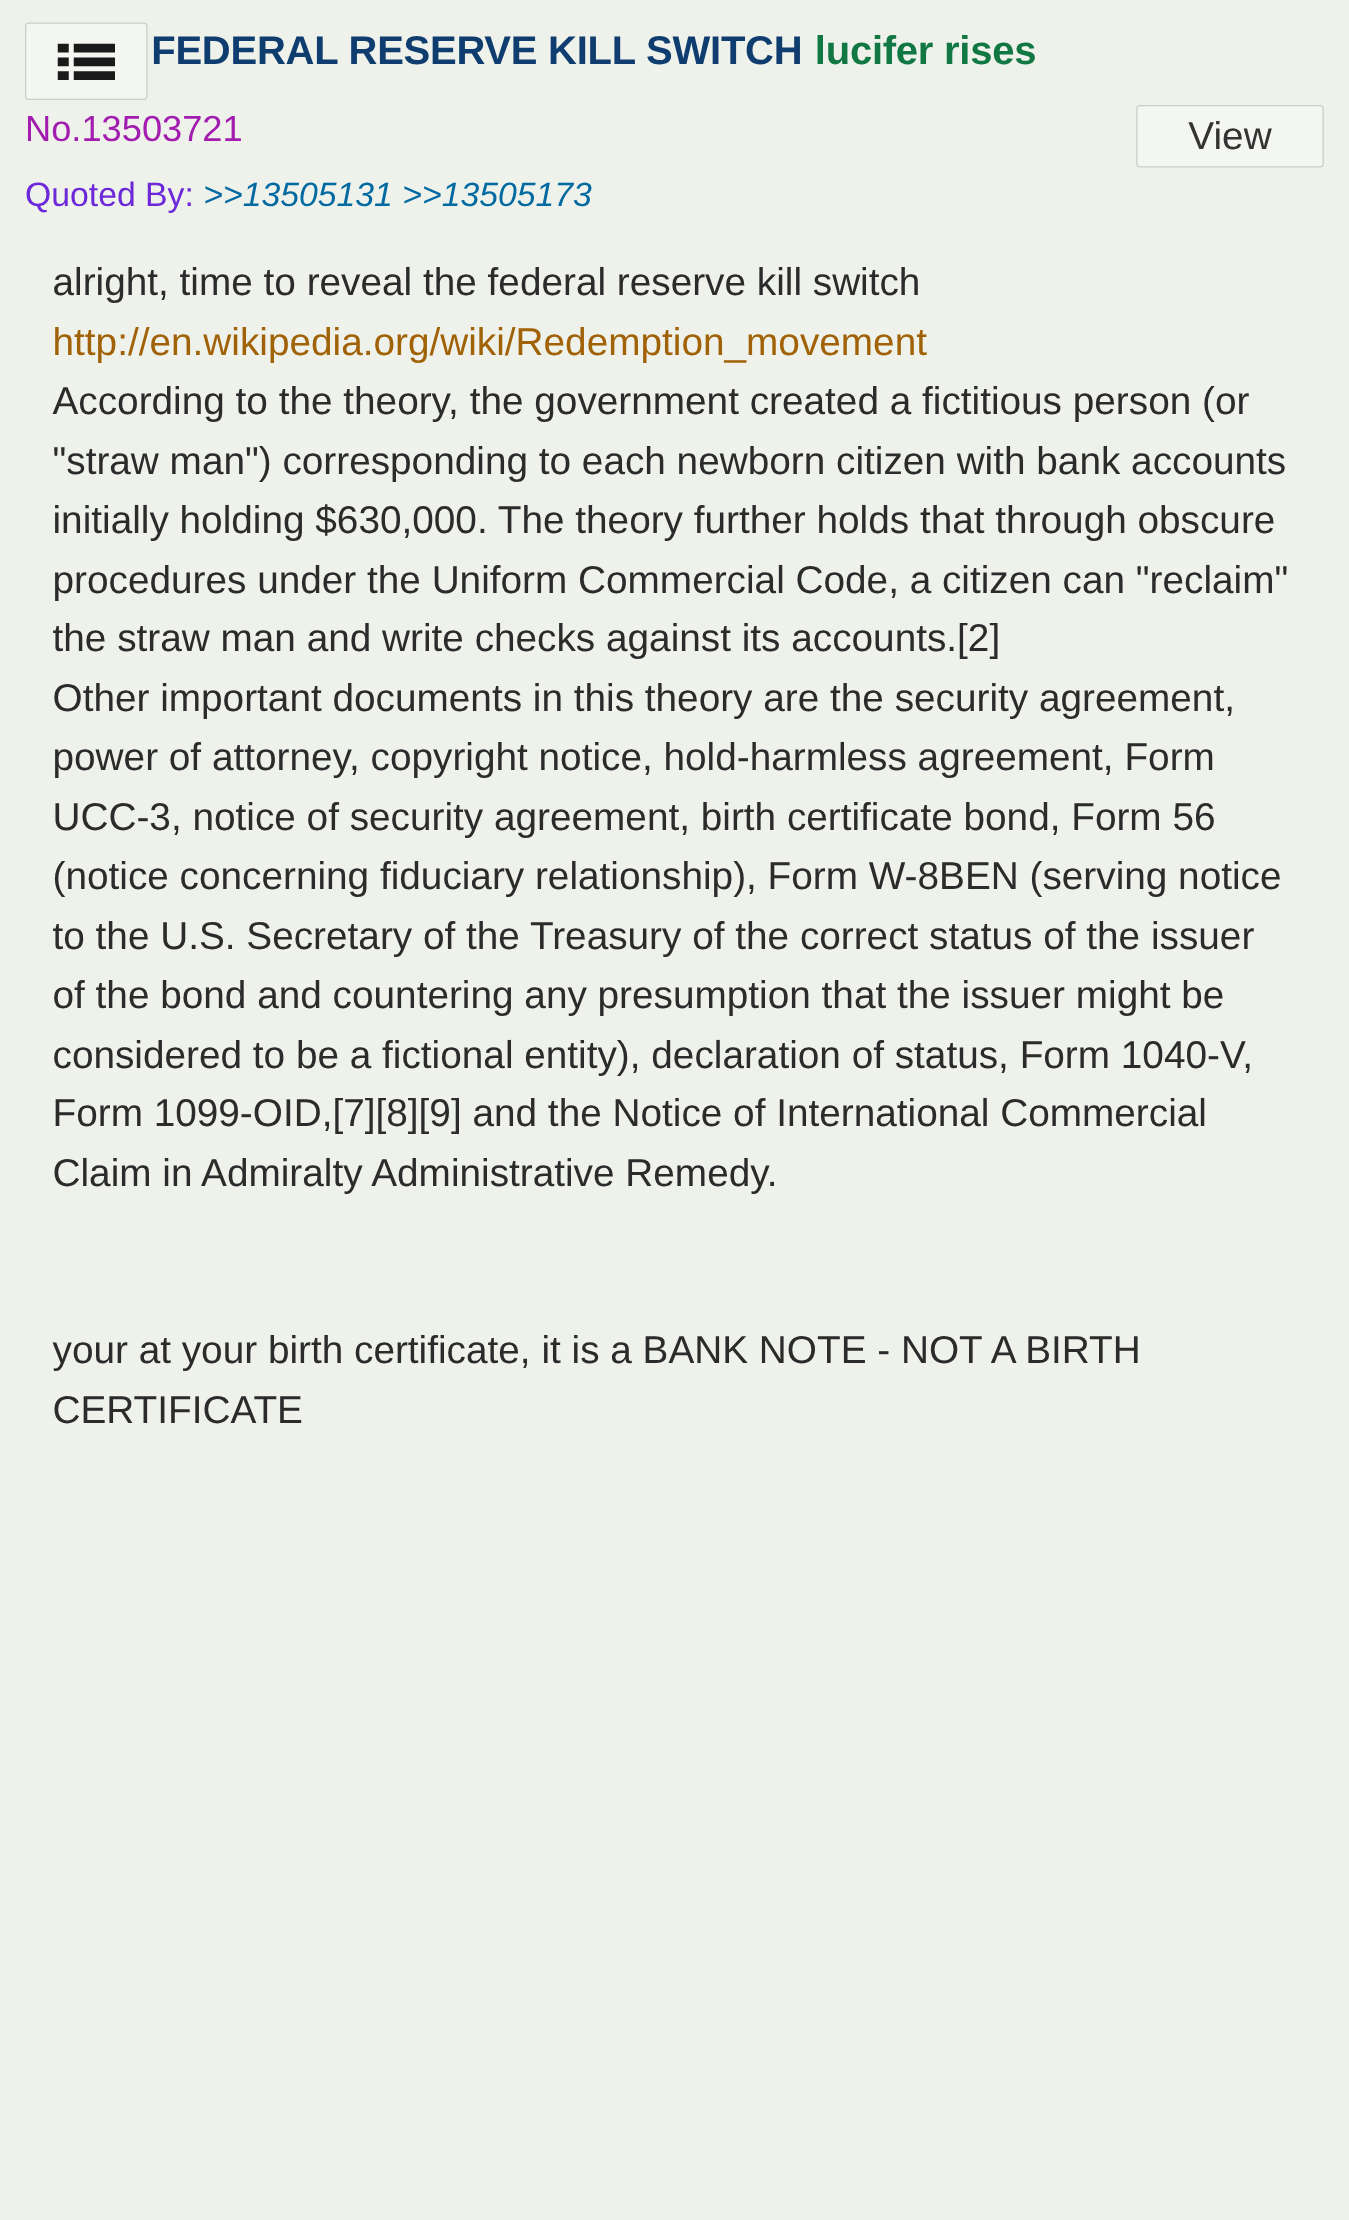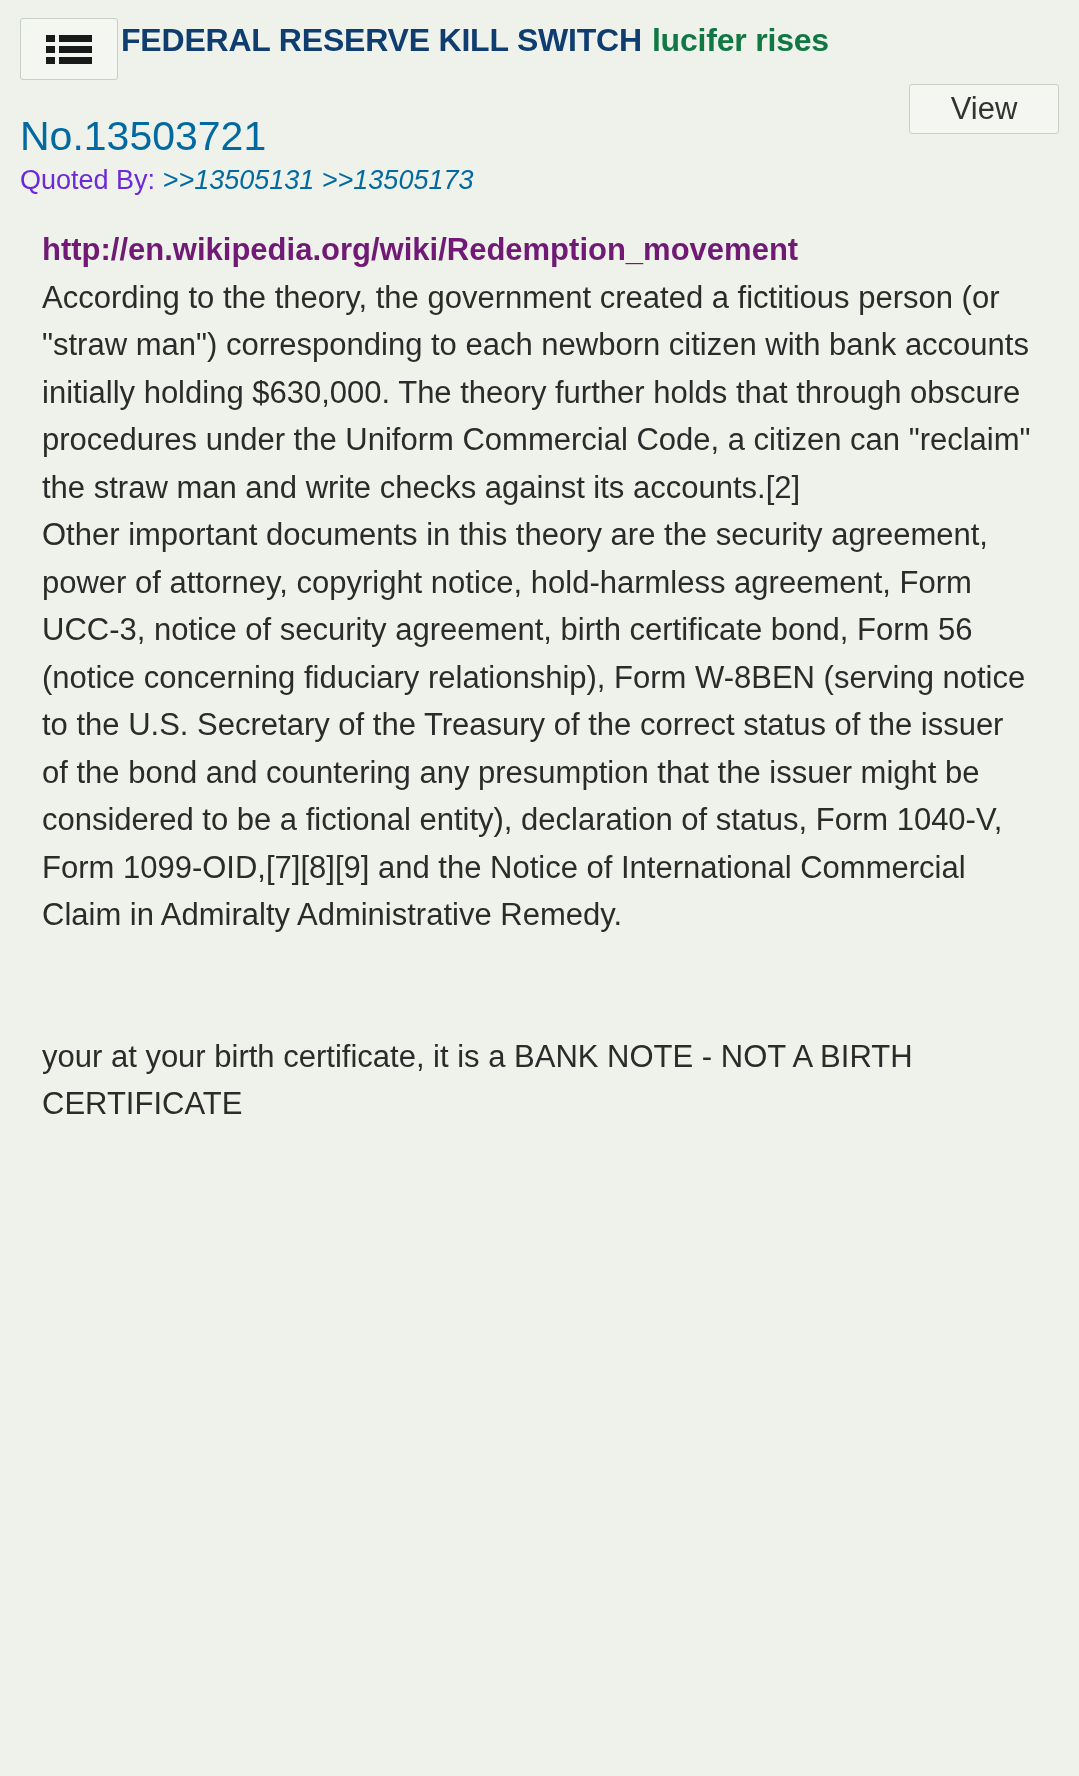--- a/index.html
+++ b/index.html
@@ -77,24 +77,23 @@
     color: #228854;
   }
 
   .idline-row {
     display: flex;
     align-items: flex-start;
     justify-content: space-between;
     margin-top: 2px;
   }
   .postno {
-    font-size: 41px;
+    font-size: 29px;
     line-height: 44px;
-    color: #0369a1;
-    margin-top: 32px;
+    color: #a21caf;
   }
   .view-button {
     flex: 0 0 auto;
     min-width: 150px;
     height: 50px;
     margin-top: 2px;
     border: 1px solid #c8cfc6;
     background: #f3f6f1;
     border-radius: 3px;
     display: flex;
@@ -127,23 +126,22 @@
     color: #2b2b2b;
     word-wrap: break-word;
   }
   .post-body p {
     margin: 0;
   }
   .blank-line {
     height: 47px;
   }
   .link {
-    color: #701a75;
+    color: #a16207;
     text-decoration: none;
-    font-weight: bold;
   }
 </style>
 </head>
 <body>
 
 <div class="post">
 
   <div class="header-row">
 
     <div class="menu-button">
@@ -169,20 +167,21 @@
     <div class="view-button">View</div>
   </div>
 
   <div class="quoted-line">
     <span class="quoted-label">Quoted By:</span>
     <a class="backlink" href="#">&gt;&gt;13505131</a>
     <a class="backlink" href="#">&gt;&gt;13505173</a>
   </div>
 
   <div class="post-body">
+    <p>alright, time to reveal the federal reserve kill switch</p>
     <p><a class="link" href="#">http://en.wikipedia.org/wiki/Redemption_movement</a></p>
     <p>According to the theory, the government created a fictitious person (or "straw man") corresponding to each newborn citizen with bank accounts initially holding $630,000. The theory further holds that through obscure procedures under the Uniform Commercial Code, a citizen can "reclaim" the straw man and write checks against its accounts.[2]</p>
     <p>Other important documents in this theory are the security agreement, power of attorney, copyright notice, hold-harmless agreement, Form UCC-3, notice of security agreement, birth certificate bond, Form 56 (notice concerning fiduciary relationship), Form W-8BEN (serving notice to the U.S. Secretary of the Treasury of the correct status of the issuer of the bond and countering any presumption that the issuer might be considered to be a fictional entity), declaration of status, Form 1040-V, Form 1099-OID,[7][8][9] and the Notice of International Commercial Claim in Admiralty Administrative Remedy.</p>
     <div class="blank-line"></div>
     <div class="blank-line"></div>
     <p>your at your birth certificate, it is a BANK NOTE - NOT A BIRTH CERTIFICATE</p>
   </div>
 
 </div>
 

